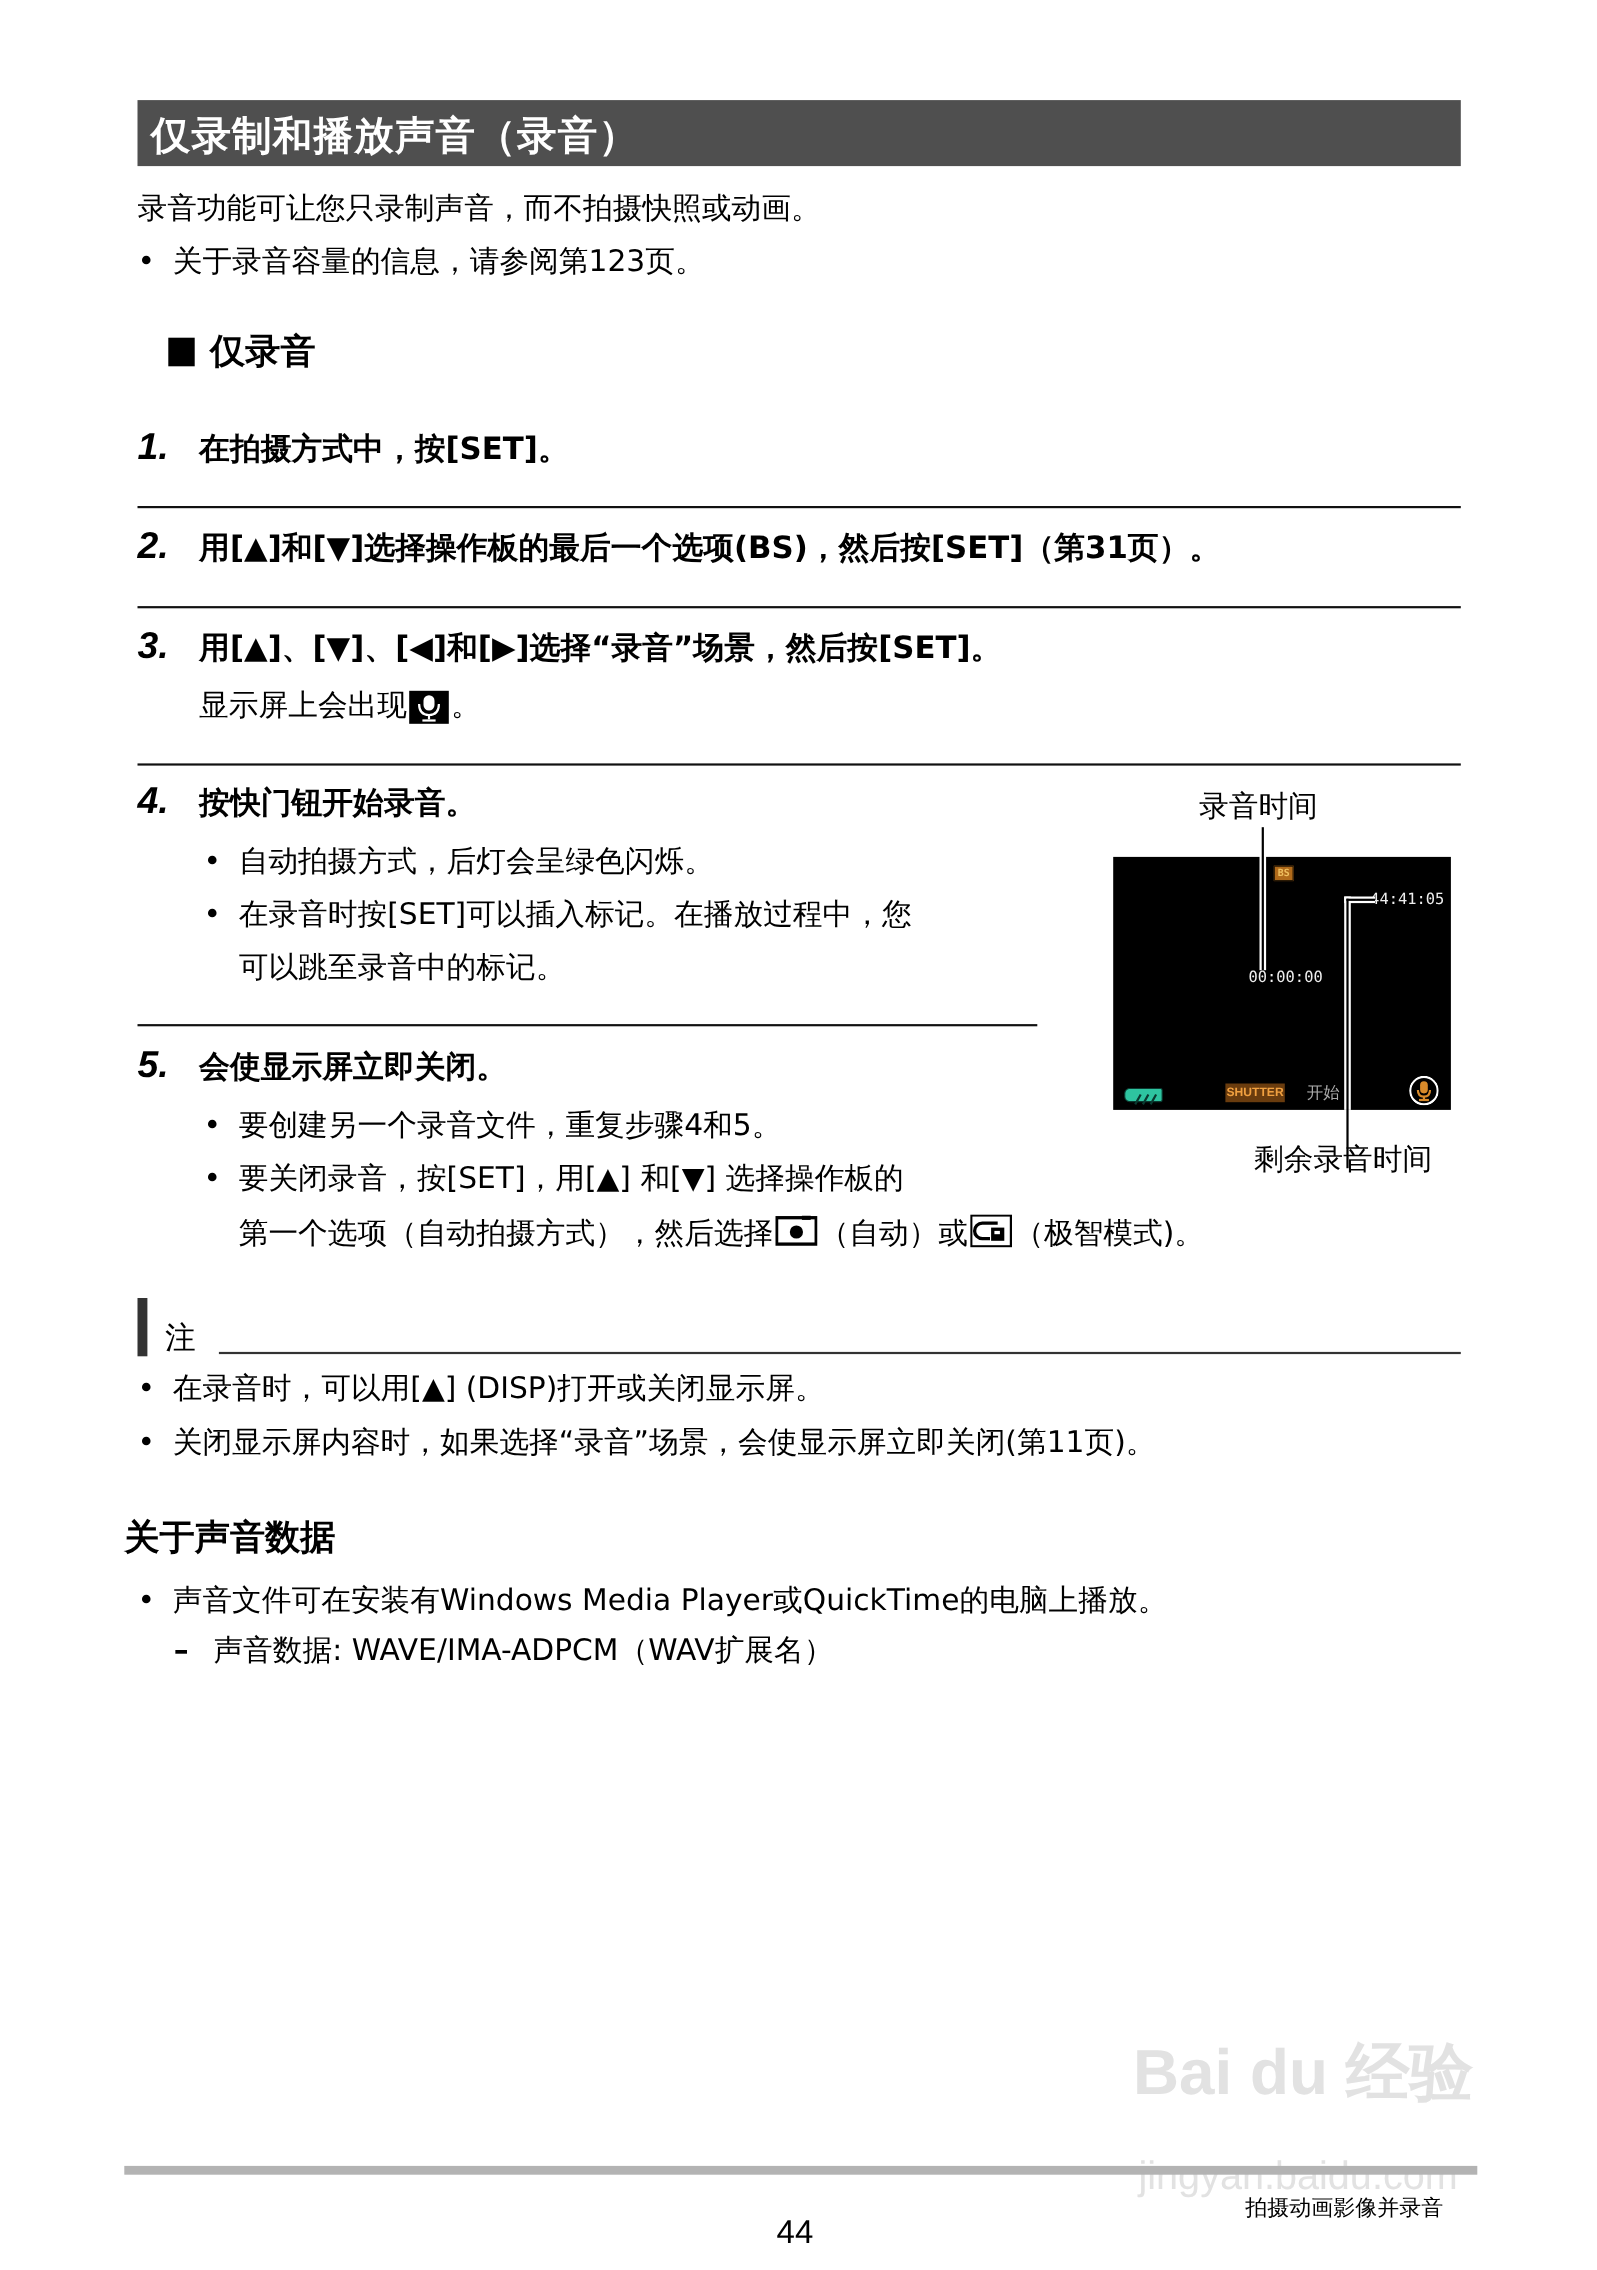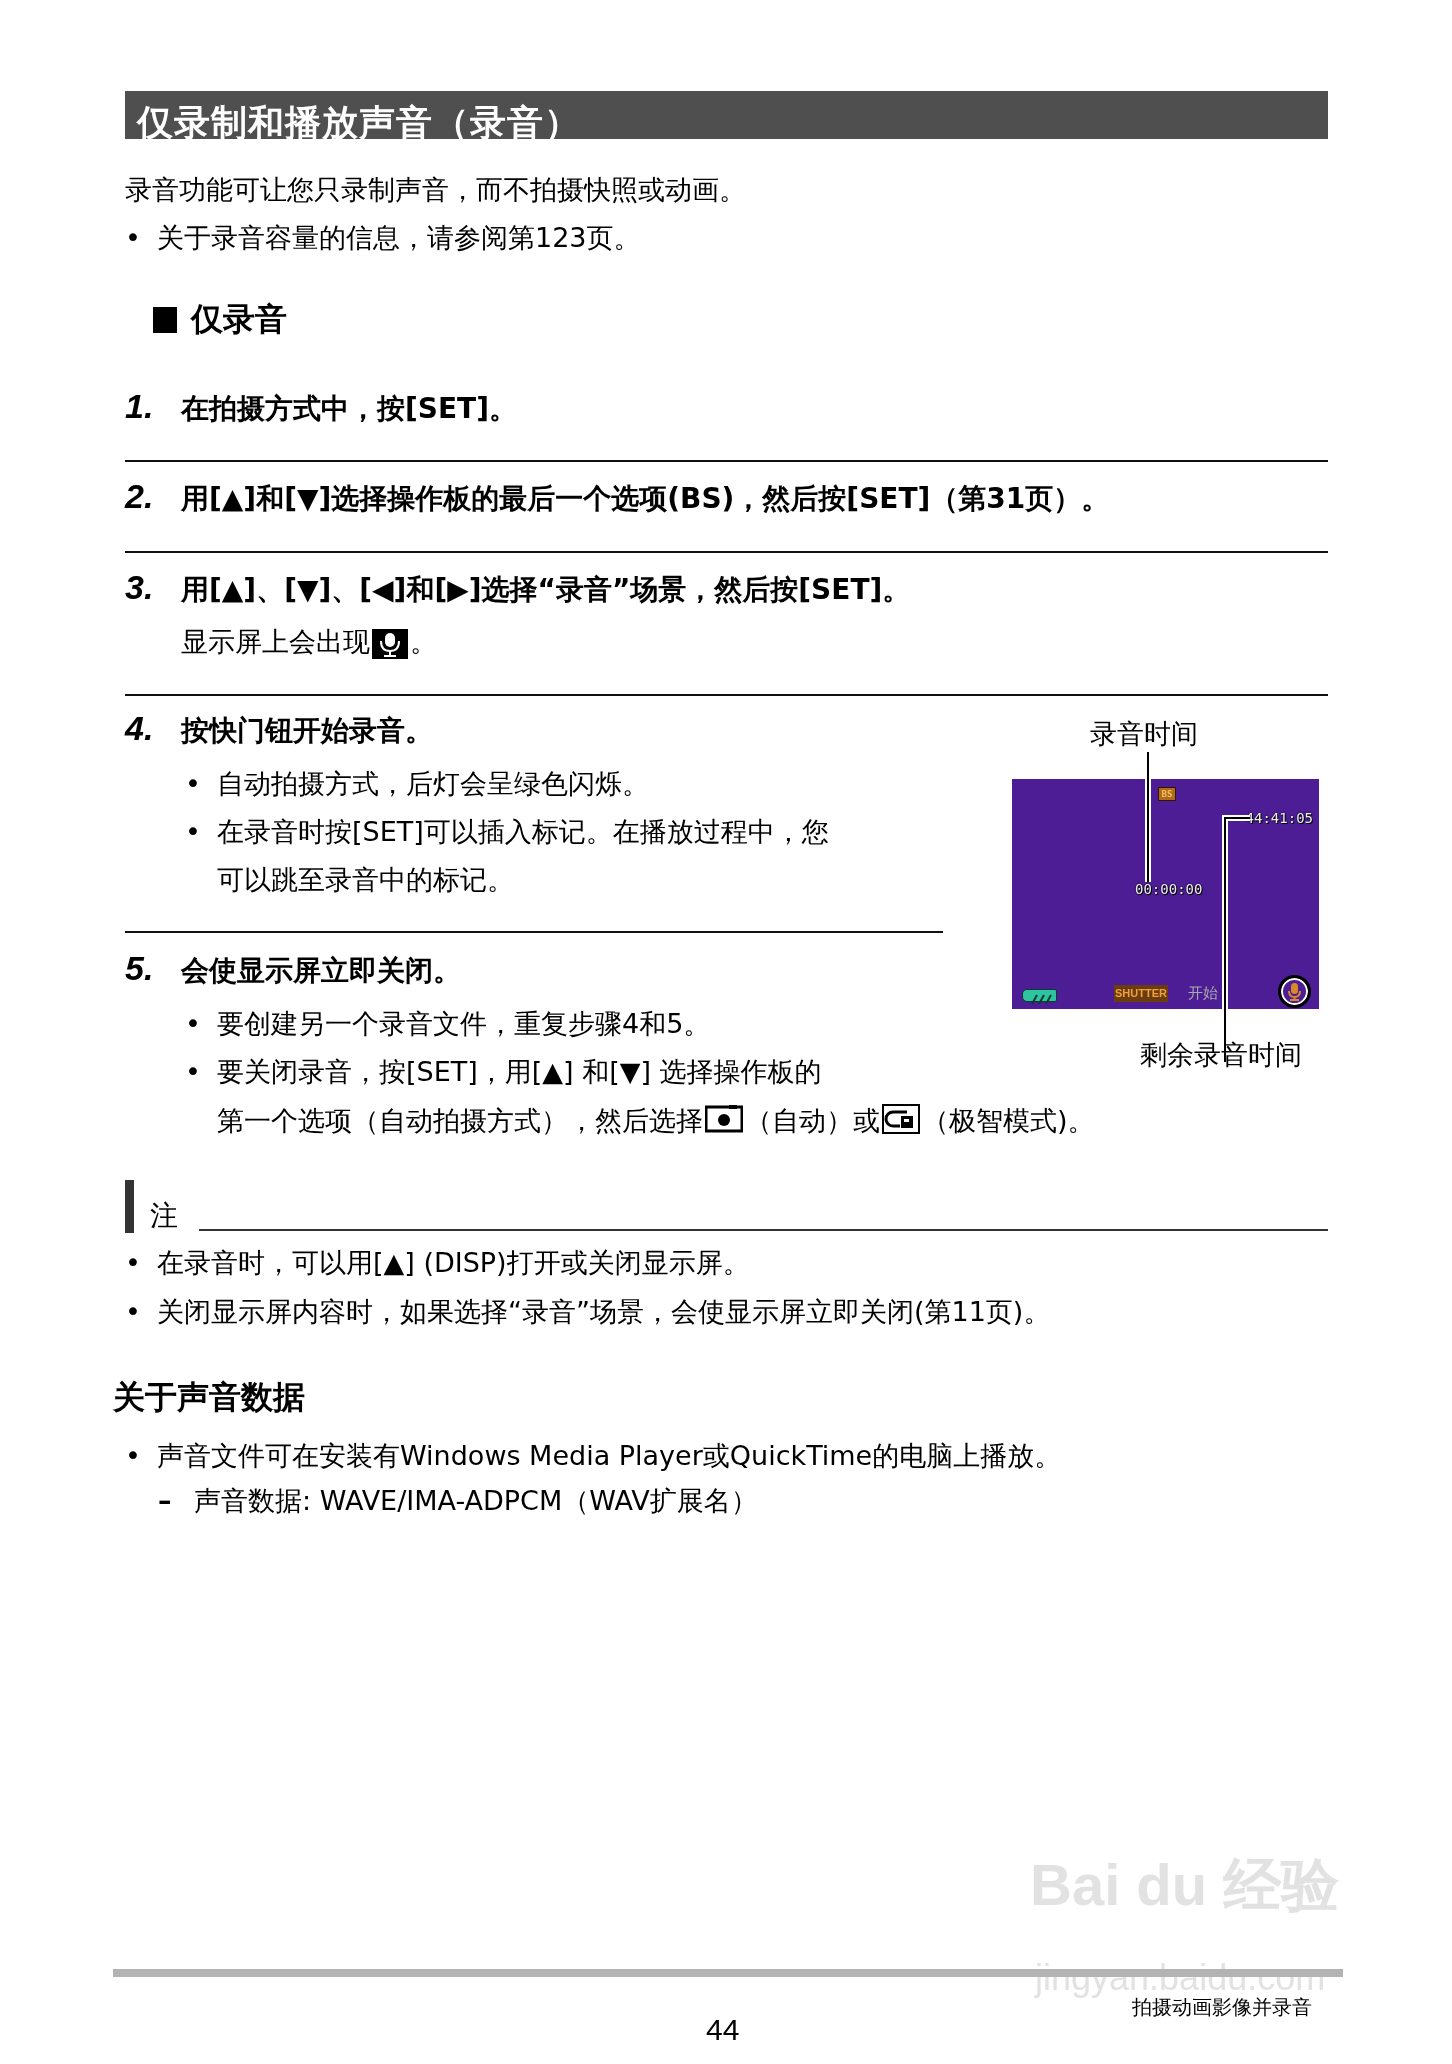--- a/index.html
+++ b/index.html
@@ -1,29 +1,29 @@
 <!DOCTYPE html>
 <html><head>
 <meta charset="utf-8">
 <style>
   html, body { margin:0; padding:0; background:#ffffff; }
   body { width:1452px; height:2064px; position:relative; overflow:hidden;
          font-family:"DejaVu Sans","Liberation Sans",sans-serif; color:#000; }
   .abs { position:absolute; }
-  .title-bar { left:125px; top:91px; width:1203px; height:48px; background:#4f4f4f; }
+  .title-bar { left:125px; top:91px; width:1203px; height:60px; background:#4f4f4f; }
   .title-bar span { position:absolute; left:12px; top:8px; color:#fff; font-size:36px; font-weight:bold; letter-spacing:1px; white-space:nowrap; }
   .txt { position:absolute; white-space:nowrap; font-size:27px; line-height:32px; }
   .bold { font-weight:bold; }
   .h2 { font-size:32px; font-weight:bold; }
   .stepnum { font-style:italic; font-weight:bold; font-size:34px; font-family:"Liberation Sans",sans-serif; }
   .rule { position:absolute; height:2px; background:#111; }
   .bullet::before { content:"•"; display:inline-block; width:32px; }
   .inline-icon { display:inline-block; vertical-align:middle; }
   
-  .screen { left:1012px; top:779px; width:307px; height:230px; background:#4c1d95; }
+  .screen { left:1012px; top:779px; width:307px; height:230px; background:#000000; }
   .lcd { position:absolute; color:#eee; font-family:"DejaVu Sans Mono",monospace; font-size:14px; text-shadow:0 0 2px #000,1px 1px 0 #000; }
   .leader { position:absolute; background:#000; }
   .leader-w { position:absolute; background:#fff; }
   .footer-bar { left:113px; top:1969px; width:1230px; height:8px; background:#b3b3b3; }
   .watermark { color:#e2e2e2; font-family:"Liberation Sans",sans-serif; font-weight:bold; }
 </style>
 </head>
 <body>
 
 <div class="abs title-bar">

